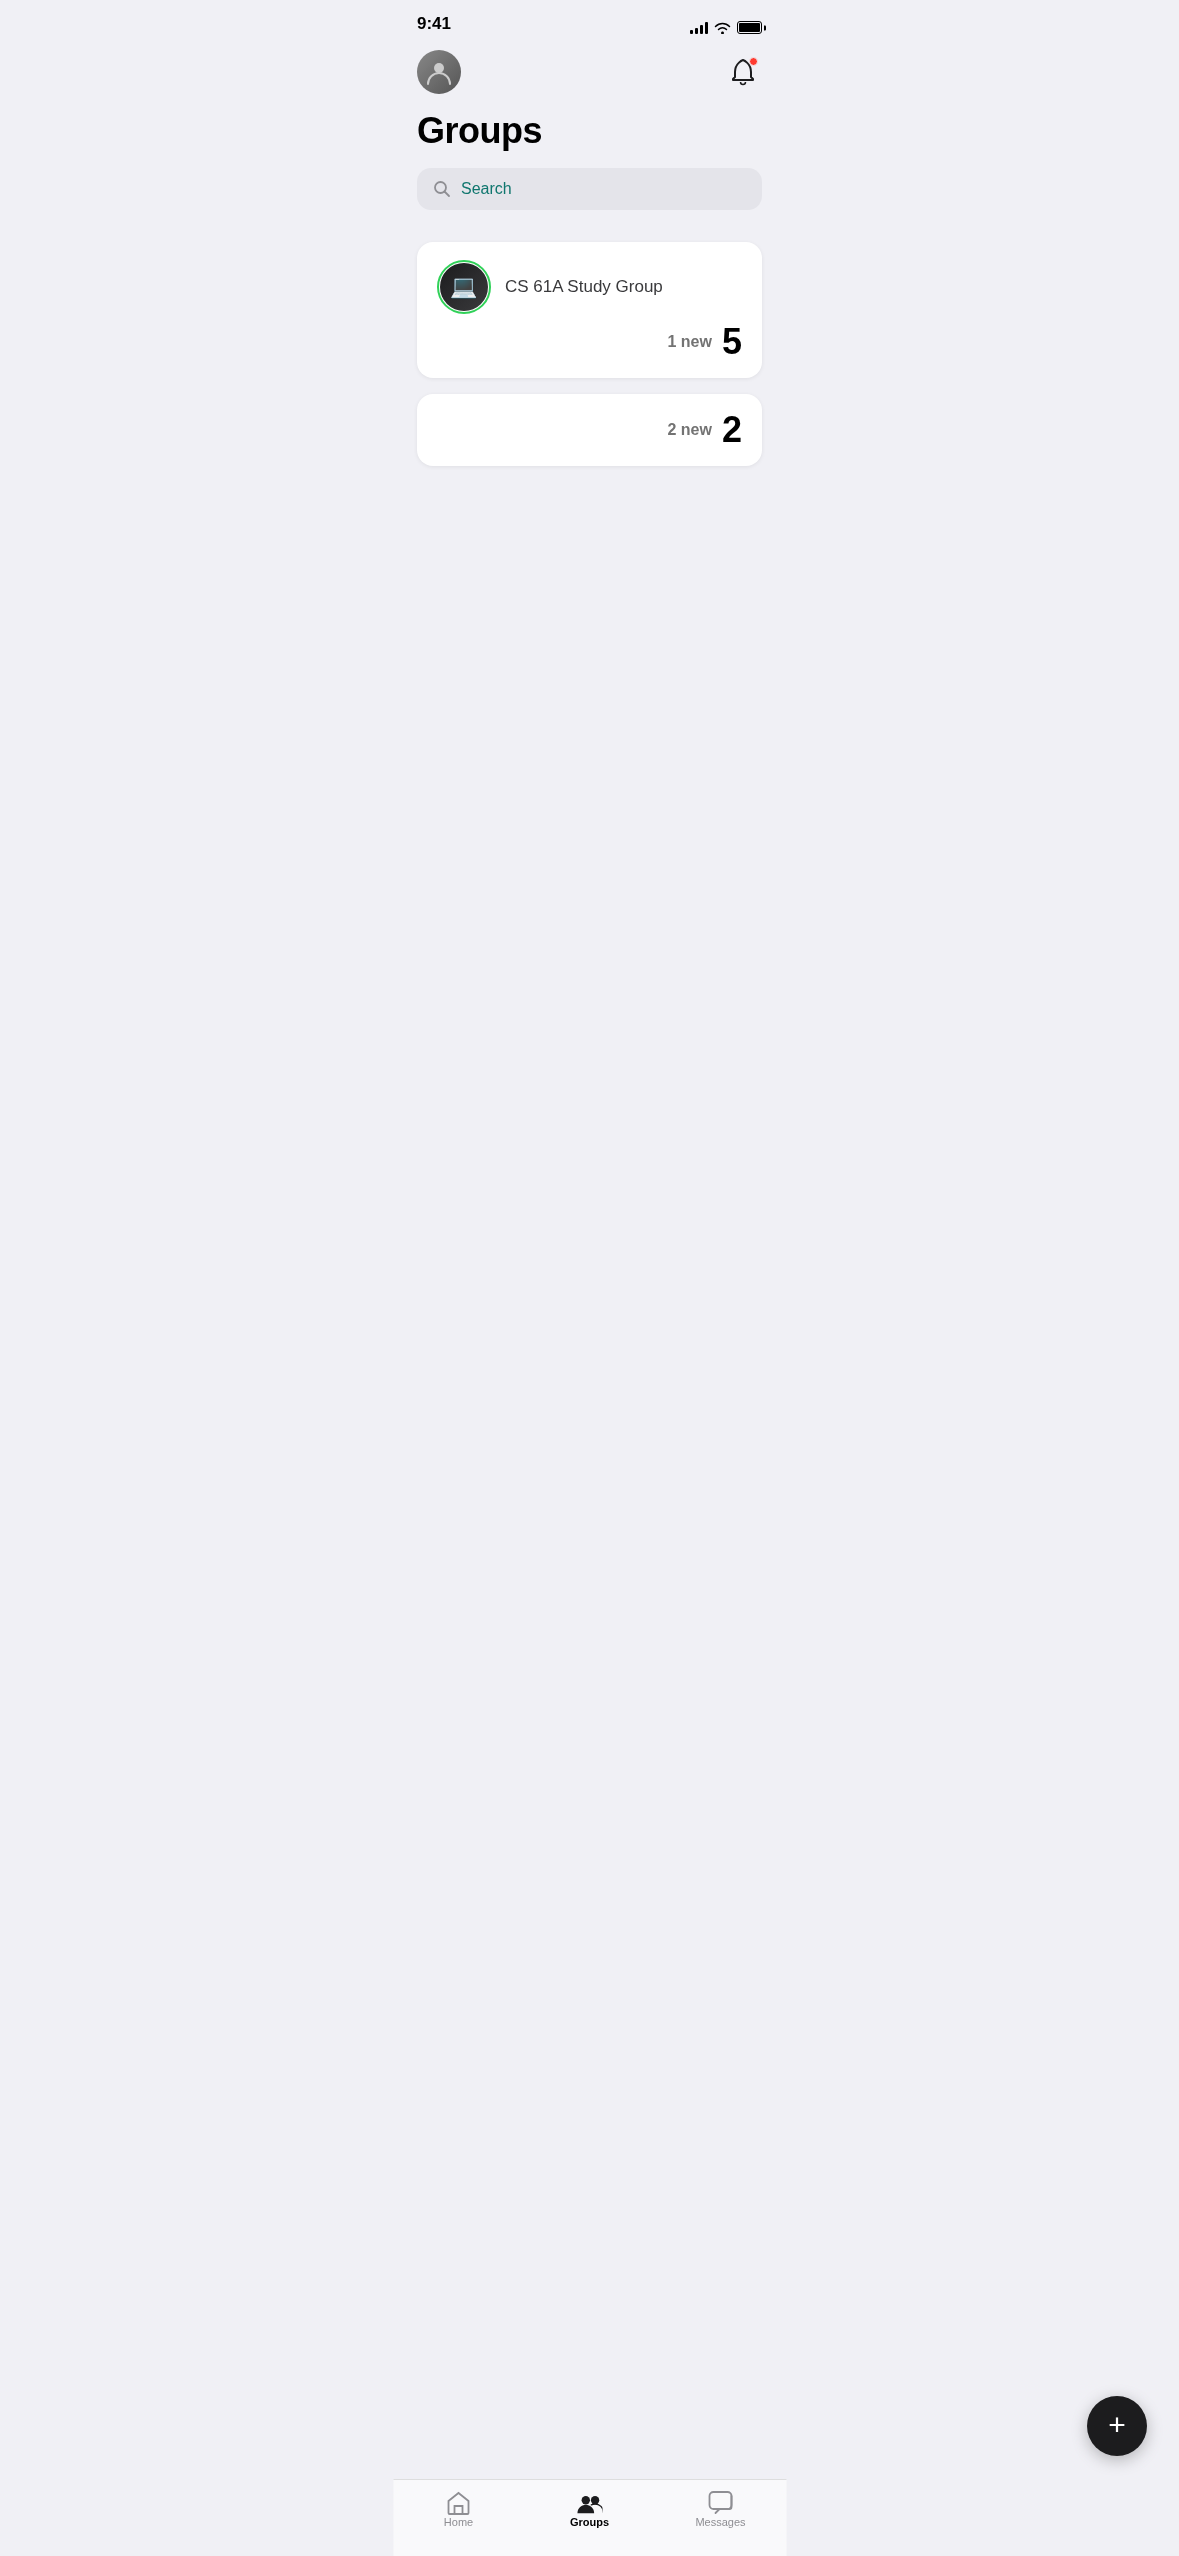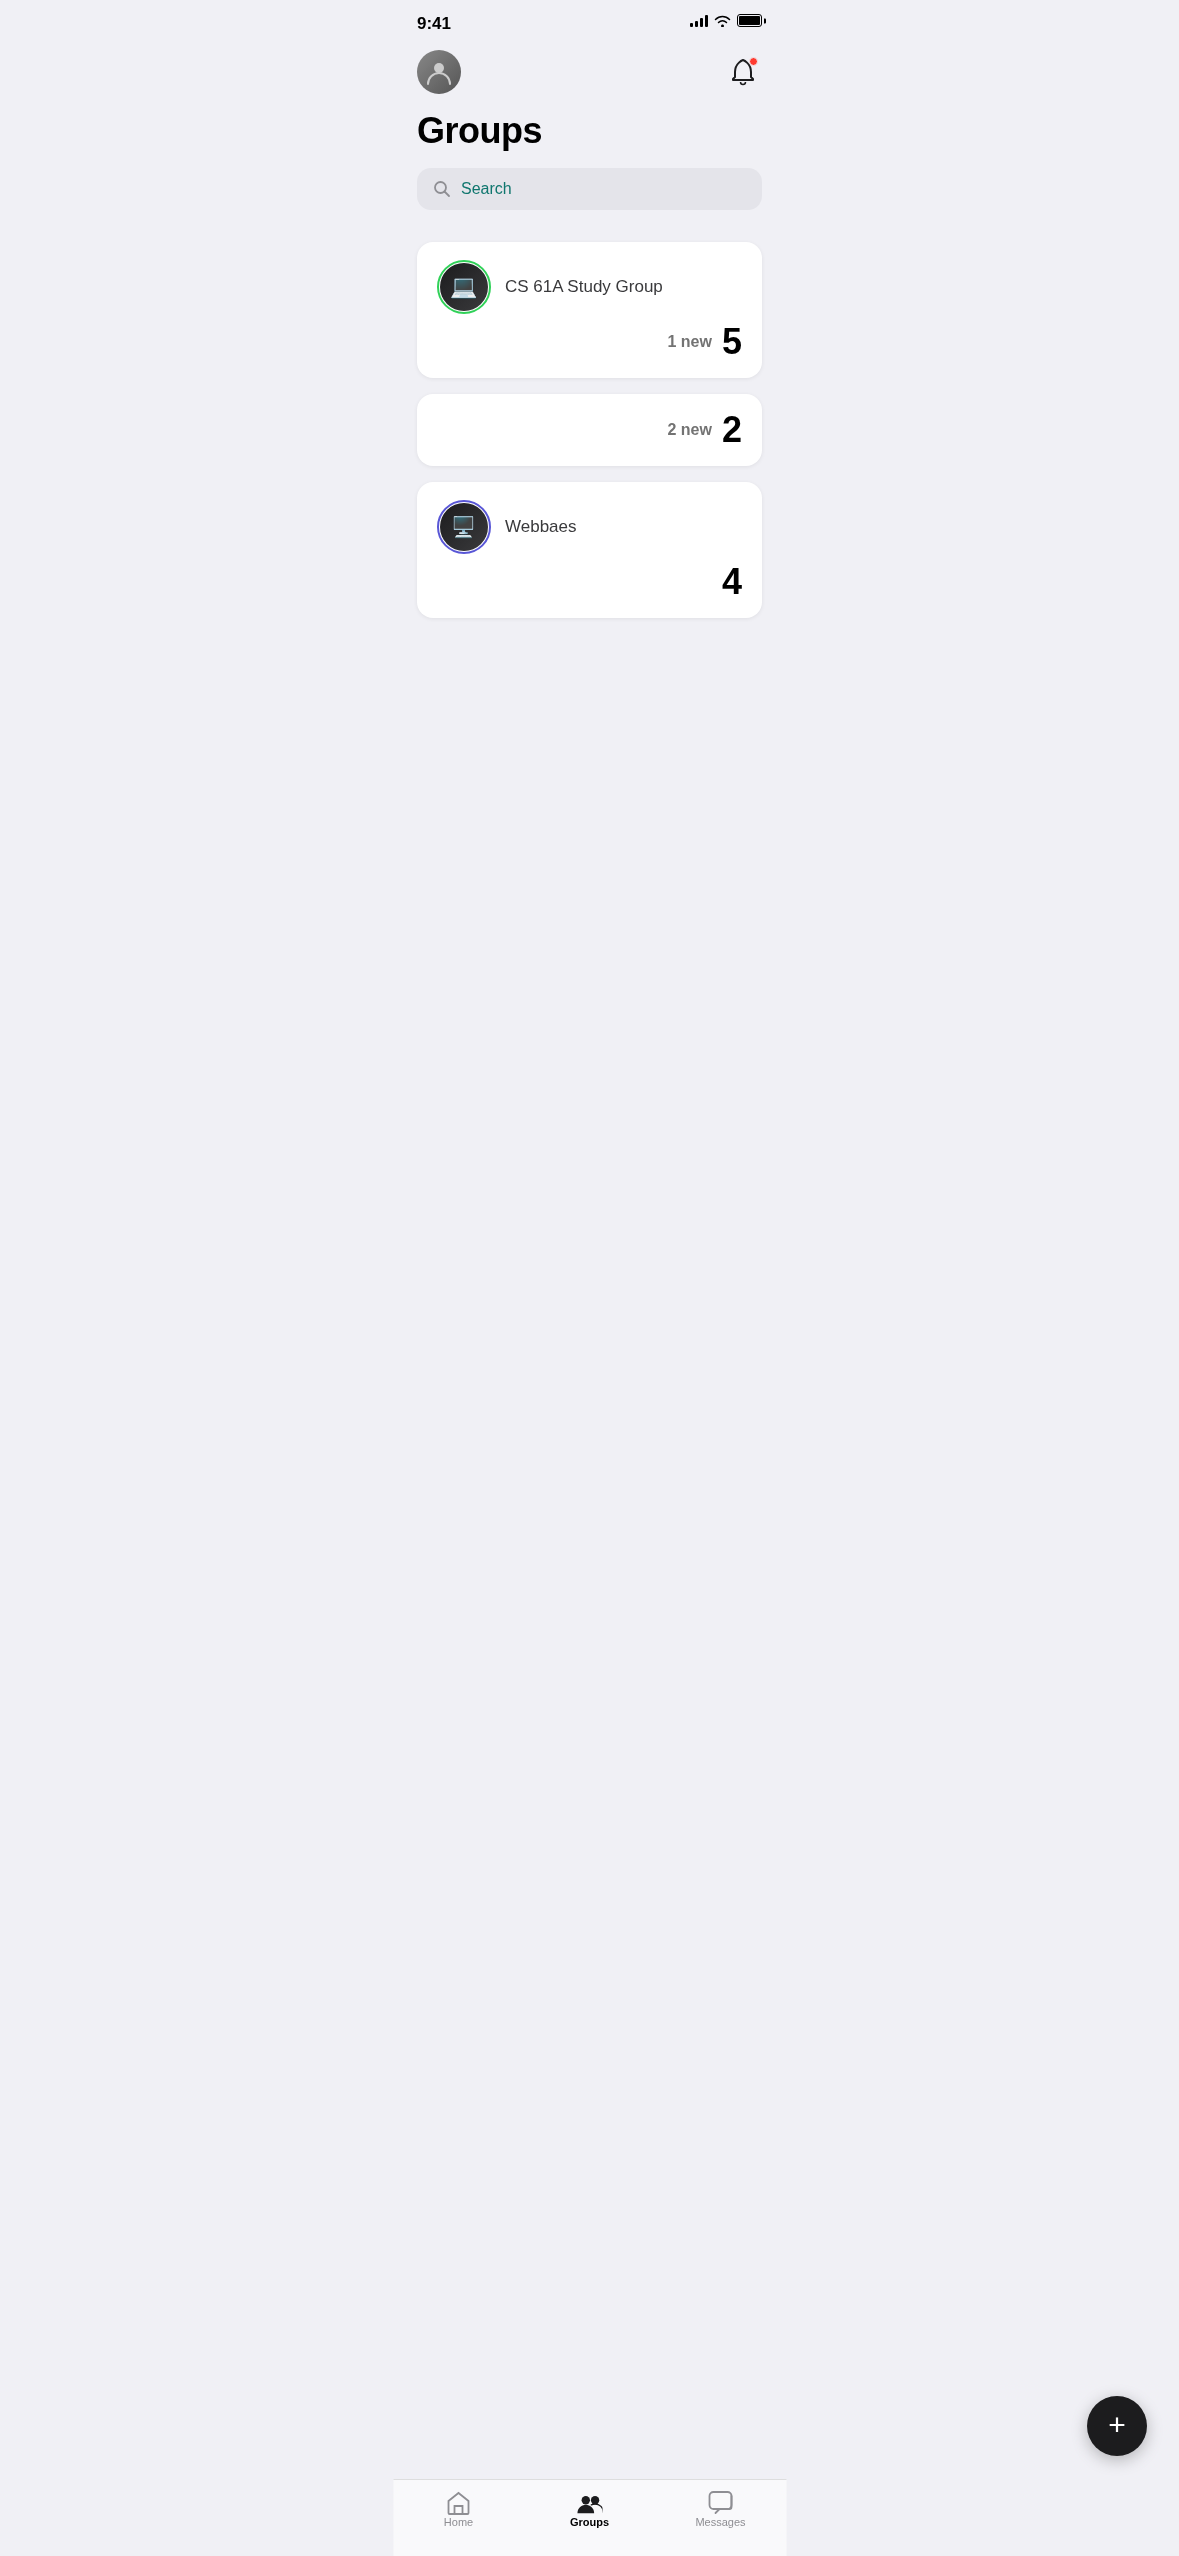--- a/index.html
+++ b/index.html
@@ -12,21 +12,21 @@
       min-height: 852px;
       margin: 0 auto;
       position: relative;
       overflow-x: hidden;
     }
 
     
     .status-bar {
       display: flex;
       justify-content: space-between;
-      align-items: flex-start;
+      align-items: flex-end;
       padding: 14px 24px 8px;
     }
     .status-time {
       font-size: 17px;
       font-weight: 600;
       color: #000;
     }
     .status-icons {
       display: flex;
       align-items: center;
@@ -377,34 +377,20 @@
     </div>
   </div>
 
   <div class="group-card">
     <div class="group-card-bottom">
       <span class="group-new-badge">2 new</span>
       <span class="group-count">2</span>
     </div>
   </div>
 
-  <div class="group-card">
-    <div class="group-card-top">
-      <div class="group-avatar-ring ring-purple">
-        <div class="group-avatar-inner">
-          <div class="icon-web"></div>
-        </div>
-      </div>
-      <span class="group-name">Webbaes</span>
-    </div>
-    <div class="group-card-bottom">
-      <span class="group-new-badge"></span>
-      <span class="group-count">4</span>
-    </div>
-  </div>
 
 </div>
 
 <div class="fab">
   <span class="fab-icon">+</span>
 </div>
 
 <div class="tab-bar">
 
   <div class="tab-item">

